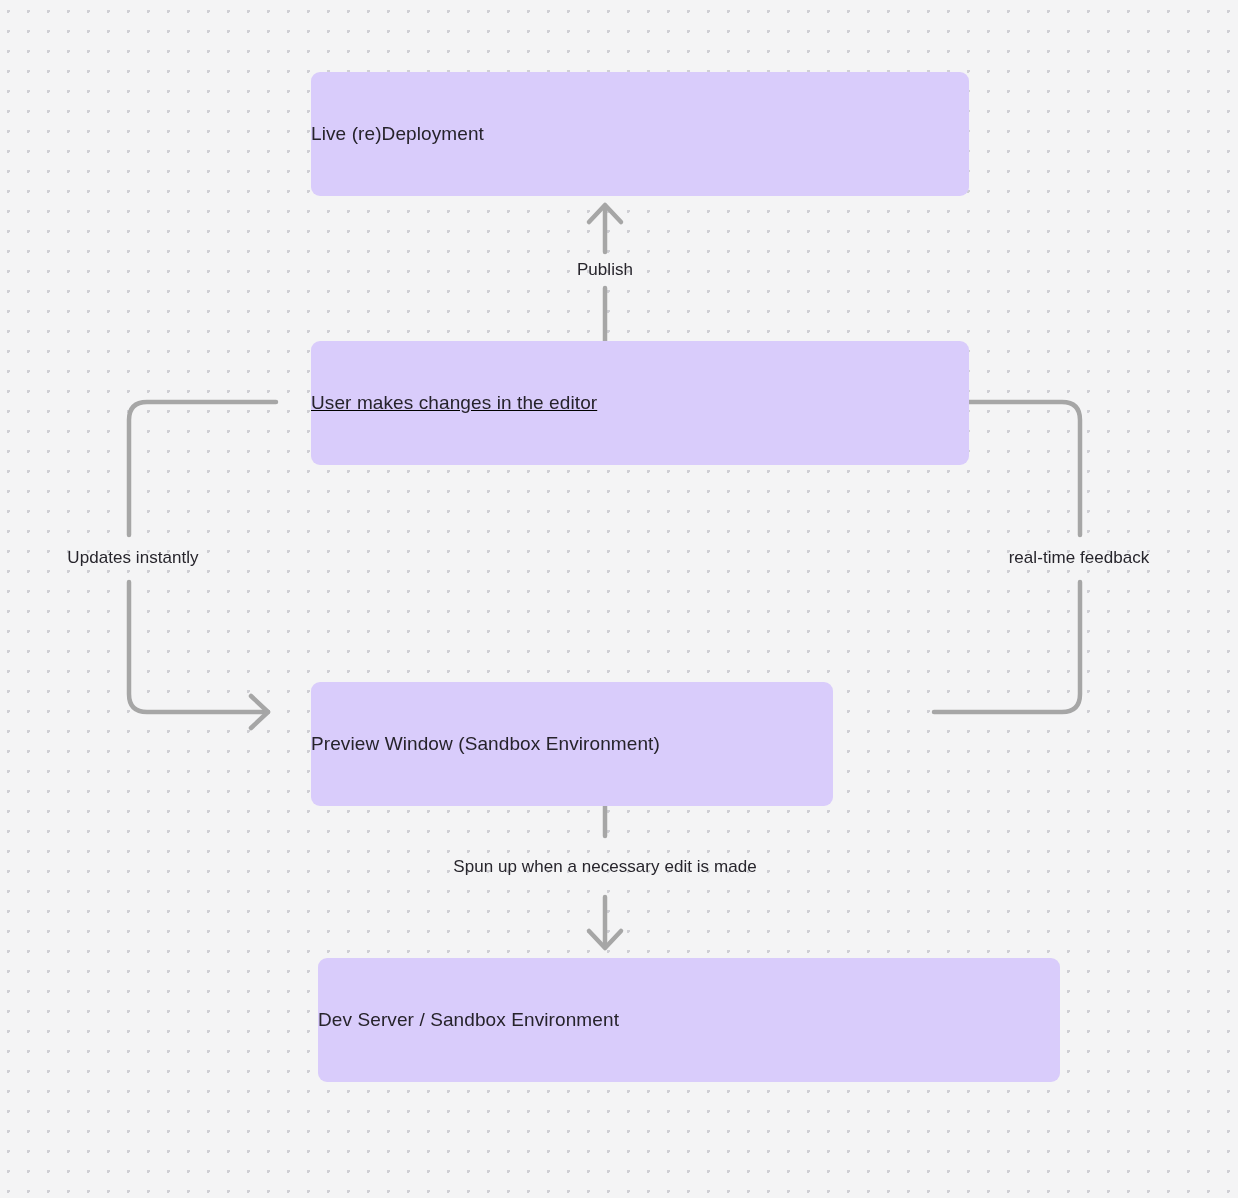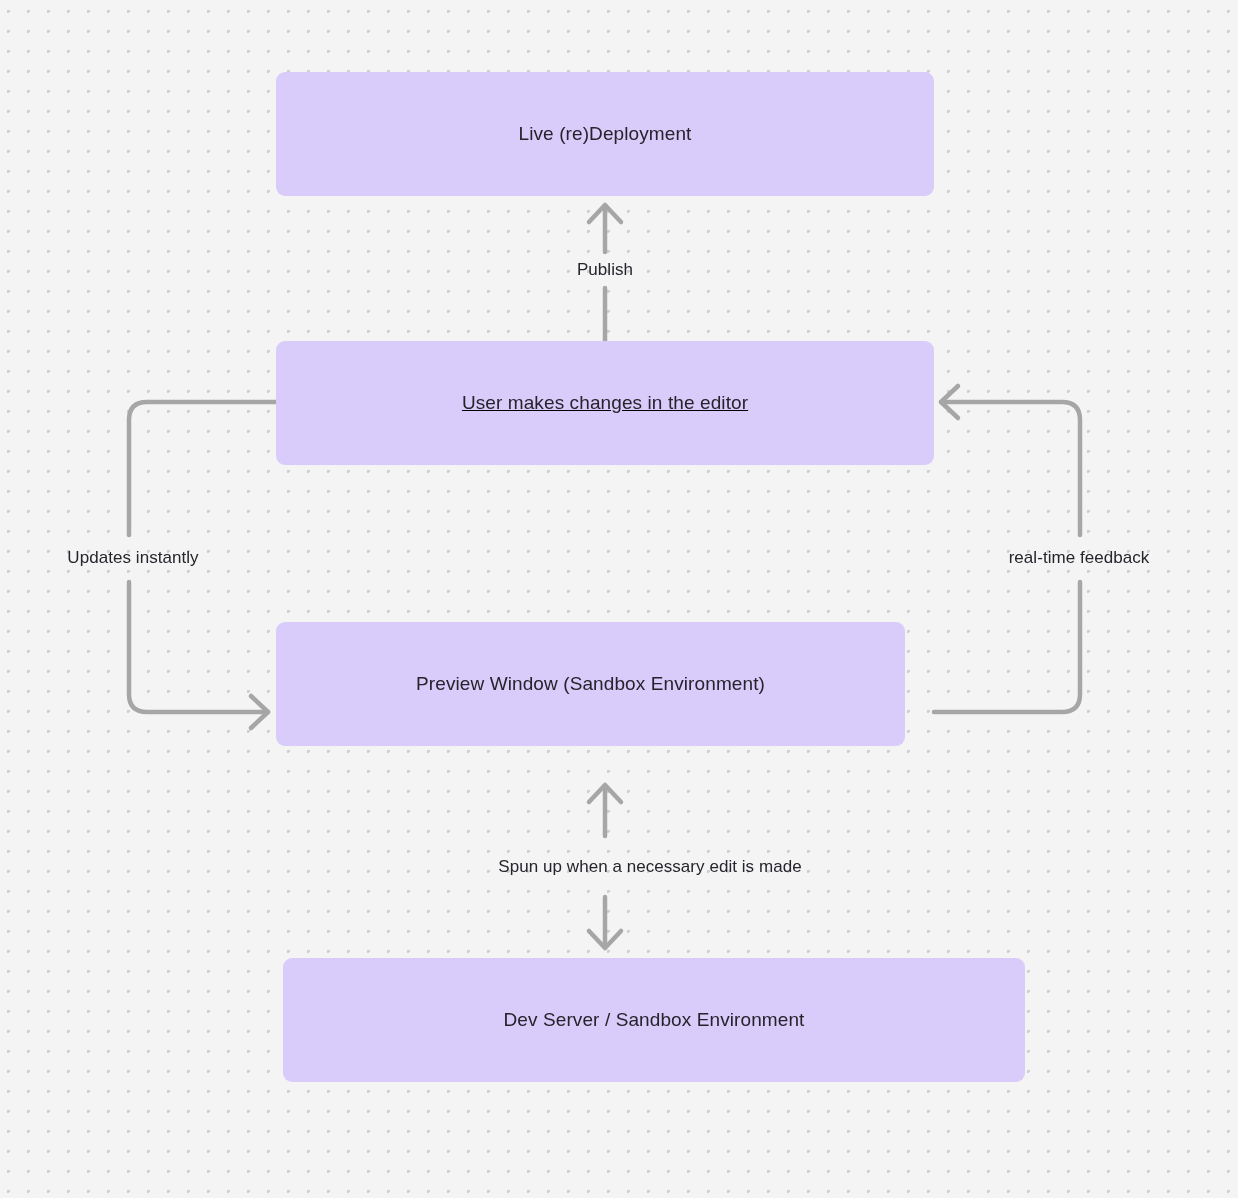--- a/index.html
+++ b/index.html
@@ -30,22 +30,22 @@
     width: 1238px;
     height: 1198px;
     pointer-events: none;
   }
   .node {
     position: absolute;
     background-color: #D9CCFB;
     border-radius: 9px;
     display: flex;
     align-items: center;
-    justify-content: center;
     box-sizing: border-box;
+    margin-left: 35px;
   }
   .node-label {
     font-size: 19px;
     color: #26232B;
     letter-spacing: 0.1px;
     text-align: center;
     line-height: 1.3;
     white-space: nowrap;
   }
   .edge-label {
@@ -55,28 +55,28 @@
     white-space: nowrap;
     letter-spacing: 0.05px;
   }
   .edge-label.centered {
     transform: translate(-50%, -50%);
   }
 
   
   #node-live        { left: 276px; top: 72px;  width: 658px; height: 124px; }
   #node-editor      { left: 276px; top: 341px; width: 658px; height: 124px; text-decoration: underline; }
-  #node-preview     { left: 276px; top: 622px; width: 629px; height: 124px; }
+  #node-preview     { left: 276px; top: 682px; width: 522px; height: 124px; }
   #node-devserver   { left: 283px; top: 958px; width: 742px; height: 124px; }
 
   
   #label-publish        { left: 605px; top: 270px; }
   #label-updates        { left: 133px; top: 558px; }
   #label-realtime       { left: 1079px; top: 558px; }
-  #label-spunup         { left: 605px; top: 867px; margin-left: 45px; }
+  #label-spunup         { left: 605px; top: 867px; }
 </style>
 </head>
 <body>
 
 <div id="canvas">
 
   <svg class="edges-layer" width="1238" height="1198" viewBox="0 0 1238 1198" xmlns="http://www.w3.org/2000/svg">
     <g fill="none" stroke="#A6A6A6" stroke-width="4.5" stroke-linecap="round" stroke-linejoin="round">
 
       <g>

